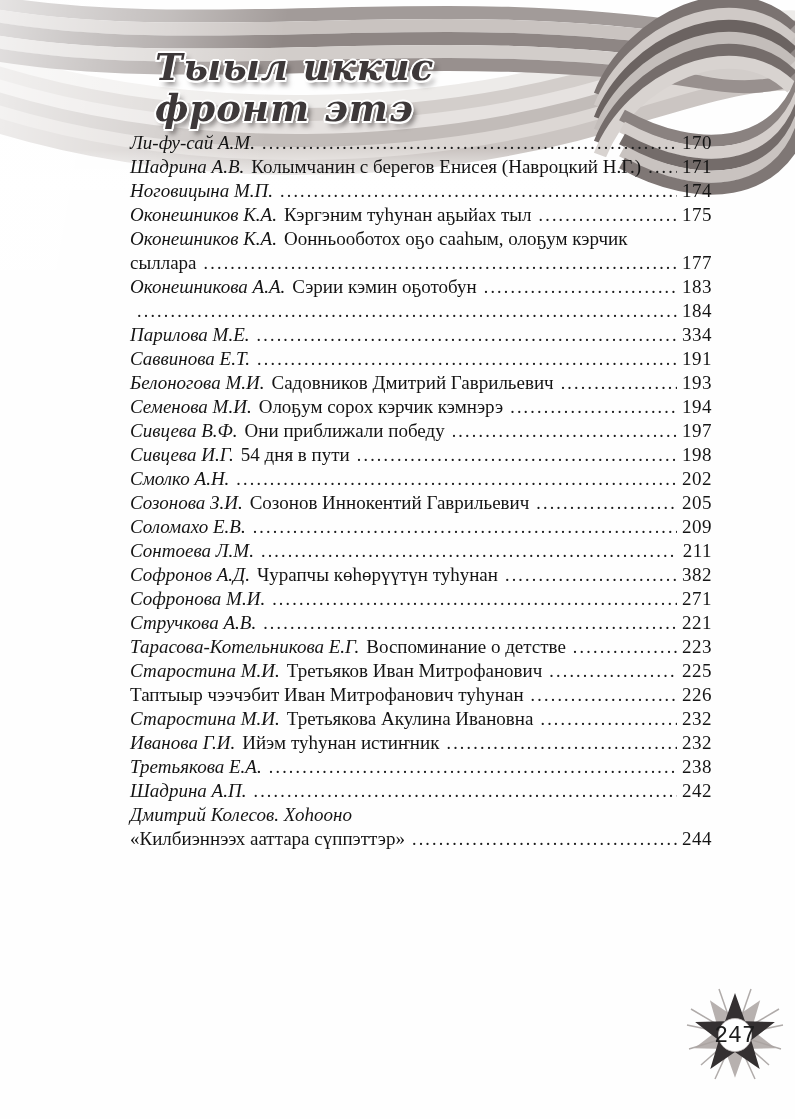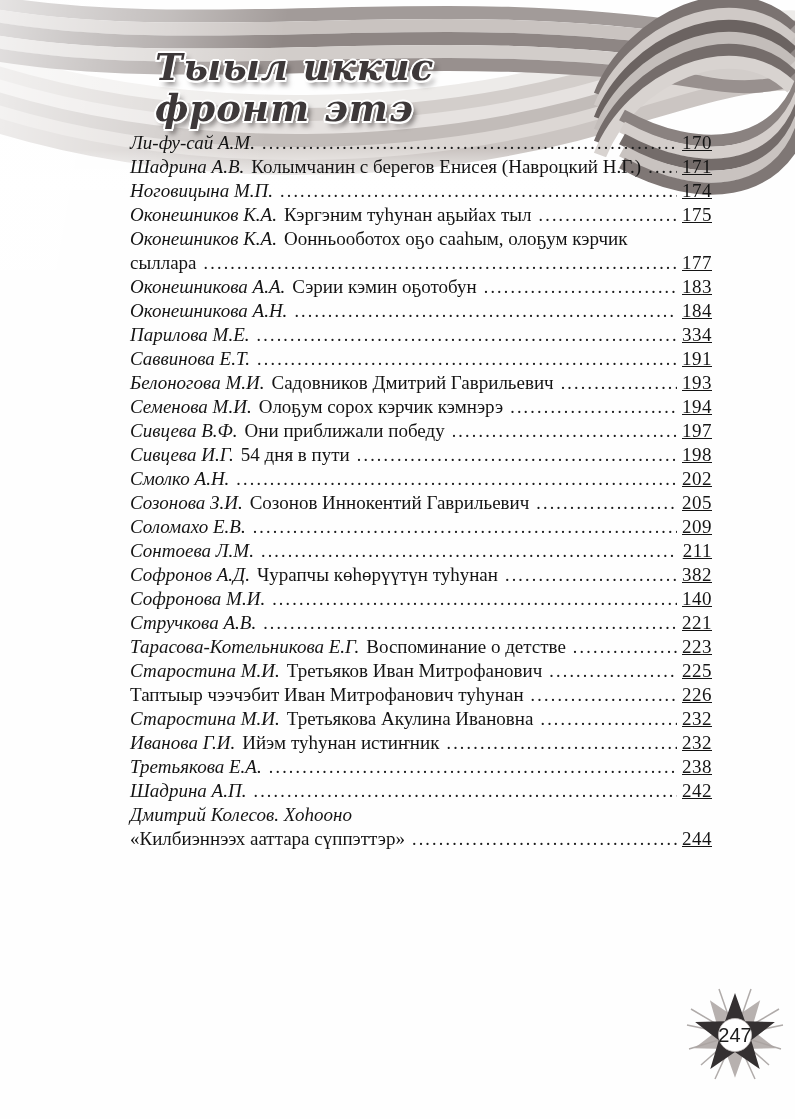--- a/index.html
+++ b/index.html
@@ -36,27 +36,27 @@
     font-size:19px;line-height:24px;
   }
   .toc-line{display:flex;align-items:flex-end;height:24px;white-space:nowrap;}
   .author{font-style:italic;}
   .title.gap{margin-left:7px;}
   .leader{
     flex:1 1 auto;min-width:0;overflow:hidden;white-space:nowrap;
     margin:0 5px 0 7px;letter-spacing:2.2px;font-size:18px;color:#1d1d1d;
   }
   .leader::after{content:"..........................................................................................................................";}
-  .pg{text-align:right;min-width:30px;letter-spacing:0.5px;text-decoration:underline;}
+  .pg{text-align:right;min-width:30px;letter-spacing:0.5px;}
   
   .star-medal{position:absolute;left:684px;top:984px;width:102px;height:102px;}
   .star-number{
     position:absolute;left:0;top:0;width:102px;height:102px;
     display:flex;align-items:center;justify-content:center;
-    font-family:Liberation Sans, sans-serif;font-size:20px;color:#1c1c1c;
+    font-family:Liberation Mono, monospace;font-size:23px;color:#1c1c1c;
     padding-top:1px;box-sizing:border-box;
   }
 </style>
 </head>
 <body>
 
 <div class="page">
 
   <div class="ribbon-wrap">
     <svg width="795" height="270" viewBox="0 0 795 270">
@@ -138,21 +138,20 @@
       <span class="leader"></span>
       <span class="pg">177</span>
     </div>
       <div class="toc-line">
       <span class="author">Оконешникова А.А.</span>
       <span class="title gap">Сэрии кэмин оҕотобун</span>
       <span class="leader"></span>
       <span class="pg">183</span>
     </div>
       <div class="toc-line">
-      <span class="author">Оконешникова А.Н.</span>
 
       <span class="leader"></span>
       <span class="pg">184</span>
     </div>
       <div class="toc-line">
       <span class="author">Парилова М.Е.</span>
 
       <span class="leader"></span>
       <span class="pg">334</span>
     </div>
@@ -213,21 +212,21 @@
       <div class="toc-line">
       <span class="author">Софронов А.Д.</span>
       <span class="title gap">Чурапчы көһөрүүтүн туһунан</span>
       <span class="leader"></span>
       <span class="pg">382</span>
     </div>
       <div class="toc-line">
       <span class="author">Софронова М.И.</span>
 
       <span class="leader"></span>
-      <span class="pg">140</span>
+      <span class="pg">271</span>
     </div>
       <div class="toc-line">
       <span class="author">Стручкова А.В.</span>
 
       <span class="leader"></span>
       <span class="pg">221</span>
     </div>
       <div class="toc-line">
       <span class="author">Тарасова-Котельникова Е.Г.</span>
       <span class="title gap">Воспоминание о детстве</span>

